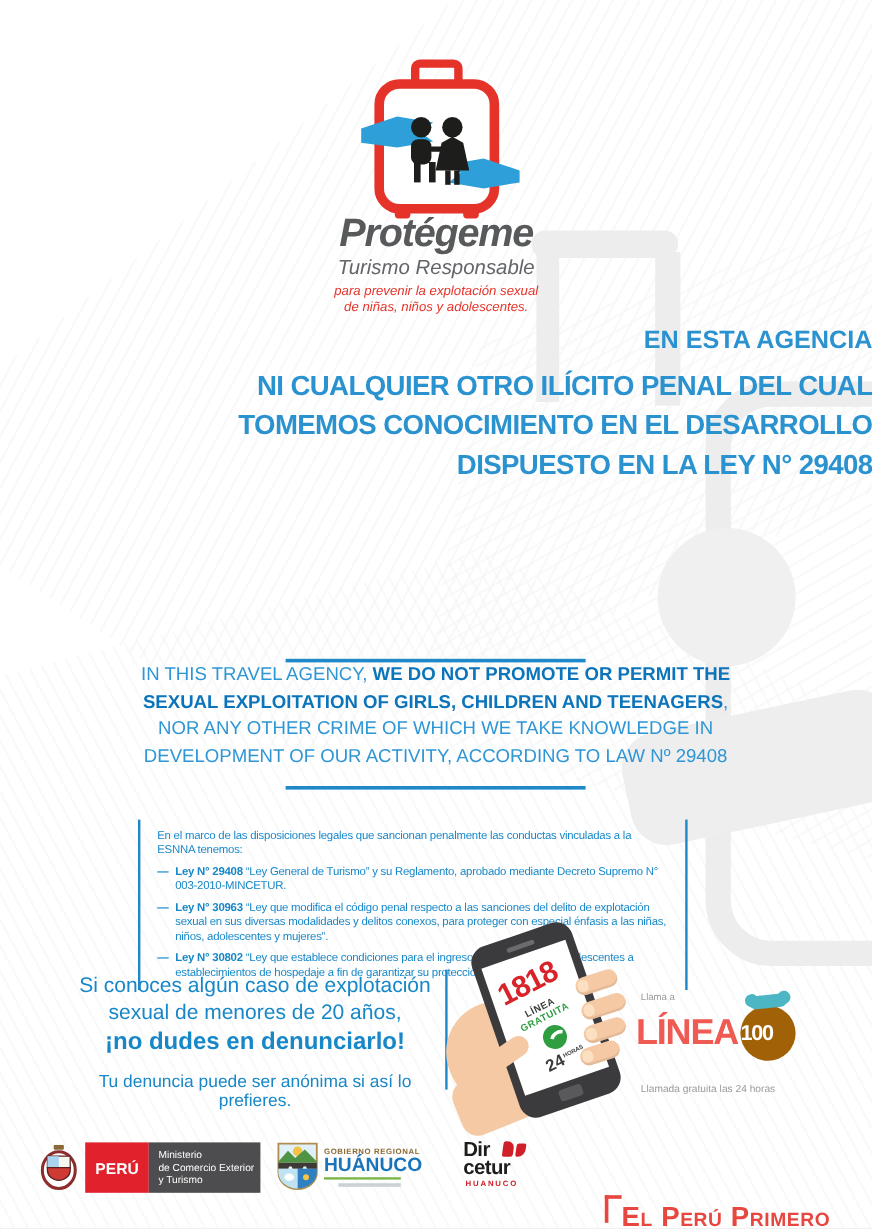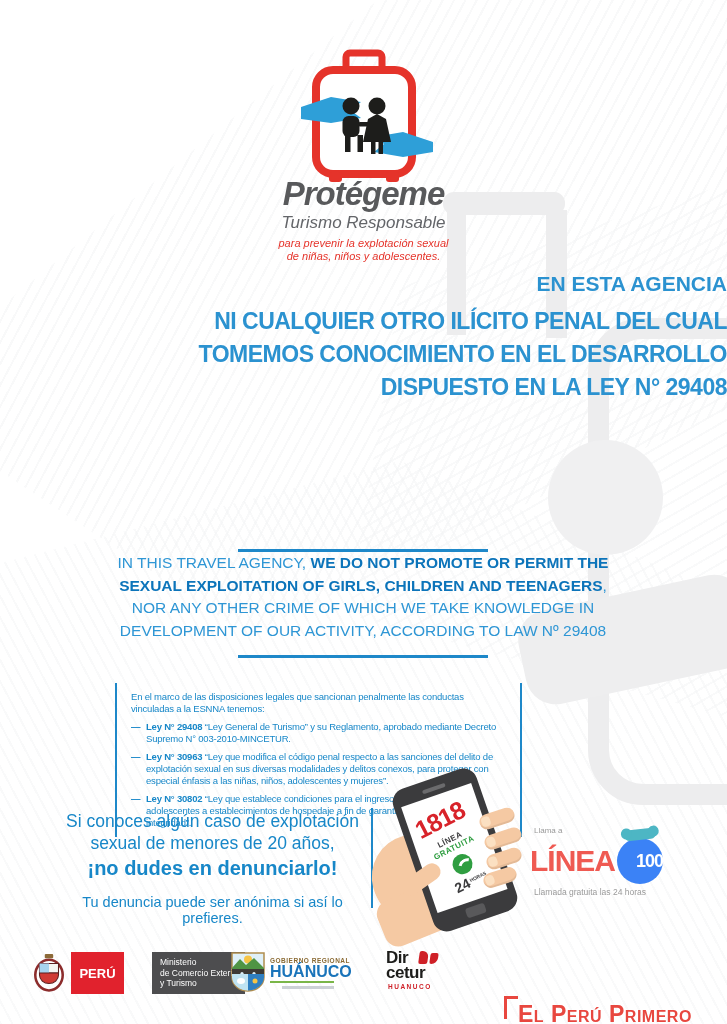--- a/index.html
+++ b/index.html
@@ -35,21 +35,21 @@
   .hl-intro{font-size:21px;font-weight:700;color:#2b92d0;margin-bottom:9px;}
   .hl-bold{font-size:27px;line-height:35px;font-weight:700;letter-spacing:-0.5px;color:#0b73b9;}
   .hl-med{font-size:23px;line-height:33px;font-weight:700;letter-spacing:-0.5px;color:#2b92d0;margin-top:4px;}
   
   .sec-english{left:113px;width:500px;top:549px;text-align:center;}
   .divider{width:250px;height:0;border-top:3px solid #1e88c9;margin:0 auto;}
   .en-text{font-size:15.5px;line-height:22.5px;color:#2e96d5;}
   .en-text b{color:#0c74ba;}
   .sec-english .divider.bottom{margin-top:13px;}
   
-  .sec-legal{left:115px;width:407px;top:683px;border-left:2px solid #1e88c9;border-right:2px solid #1e88c9;
+  .sec-legal{left:115px;width:458px;top:683px;border-left:2px solid #1e88c9;border-right:2px solid #1e88c9;
              padding:8px 14px;box-sizing:border-box;color:#1787c8;font-size:9.5px;line-height:12px;
              letter-spacing:-0.2px;}
   .law-item{position:relative;padding-left:15px;margin-top:6px;}
   .law-item .dash{position:absolute;left:0;top:0;font-weight:700;}
   .law-item b{font-weight:700;}
   
   .sec-report{left:55px;width:315px;top:810px;text-align:center;color:#1787c8;}
   .rp-l1{font-size:17.5px;line-height:22px;}
   .rp-l3{font-size:20px;line-height:26px;font-weight:700;margin-top:1px;}
   .rp-l4{font-size:14.5px;margin-top:13px;}
@@ -85,37 +85,37 @@
   .f2{left:101px;top:56px;width:38px;height:15px;}
   .f3{left:103px;top:76px;width:36px;height:15px;}
   .f4{left:100px;top:95px;width:34px;height:15px;}
   .thumb{left:16px;top:96px;width:44px;height:17px;background:#f5c9a3;border-radius:9px;
          transform:rotate(-35deg);}
   
   .sec-linea100{left:530px;top:826px;width:190px;}
   .llama{font-size:8px;color:#9a9a9a;margin-left:4px;}
   .l100-row{display:flex;align-items:center;margin-top:3px;}
   .l100-name{font-size:30px;font-weight:700;color:#ef5a52;letter-spacing:-1px;line-height:30px;}
-  .l100-circ{width:46px;height:46px;border-radius:50%;background:#3b82f6;margin-left:2px;position:relative;
-             display:flex;align-items:center;justify-content:flex-end;}
+  .l100-circ{width:46px;height:46px;border-radius:50%;background:#a16207;margin-left:2px;position:relative;
+             display:flex;align-items:center;justify-content:flex-start;}
   .l100-num{color:#fff;font-size:18px;font-weight:700;letter-spacing:-1px;}
   .l100-handset{position:absolute;left:7px;top:-9px;width:32px;height:11px;background:#4db6c4;
                 border-radius:6px;transform:rotate(-6deg);}
   .l100-handset:before,.l100-handset:after{content:"";position:absolute;top:-2px;width:11px;height:11px;
                 border-radius:50%;background:#4db6c4;}
   .l100-handset:before{left:-3px;} .l100-handset:after{right:-3px;}
-  .l100-cap{font-size:8.5px;color:#9a9a9a;margin-top:3px;margin-left:4px;}
+  .l100-cap{font-size:8.5px;color:#9a9a9a;margin-top:18px;margin-left:4px;}
   
   .sec-footer{left:0;right:0;top:948px;height:62px;}
   .ft{position:absolute;}
   .peru-box{left:71px;top:4px;width:53px;height:42px;background:#e1222d;color:#fff;display:flex;
             align-items:center;justify-content:center;font-size:13px;font-weight:700;}
   .min-box{left:124px;top:4px;width:93px;height:42px;background:#4d4d4f;color:#fff;display:flex;
            flex-direction:column;justify-content:center;padding-left:8px;box-sizing:border-box;
-           font-size:8.5px;line-height:10.5px;margin-left:28px;}
+           font-size:8.5px;line-height:10.5px;}
   .escudo{left:33px;top:6px;}
   .huanuco{left:230px;top:3px;display:flex;align-items:flex-start;}
   .hu-text{margin-left:4px;margin-top:6px;}
   .hu-top{font-size:6.5px;font-weight:700;letter-spacing:.5px;color:#8a6a33;}
   .hu-name{font-size:16px;font-weight:700;color:#1a74ba;line-height:16px;}
   .hu-underline{width:64px;height:2px;background:#7ab648;margin-top:1px;}
   .hu-micro{width:52px;height:3px;background:#ccd1d5;margin-top:3px;margin-left:12px;}
   .dircetur{left:386px;top:2px;position:relative;width:70px;}
   .dc-l1,.dc-l2{font-size:17px;line-height:15px;font-weight:700;color:#1d1d1b;letter-spacing:-0.5px;}
   .dm{position:absolute;background:#cf2027;}

